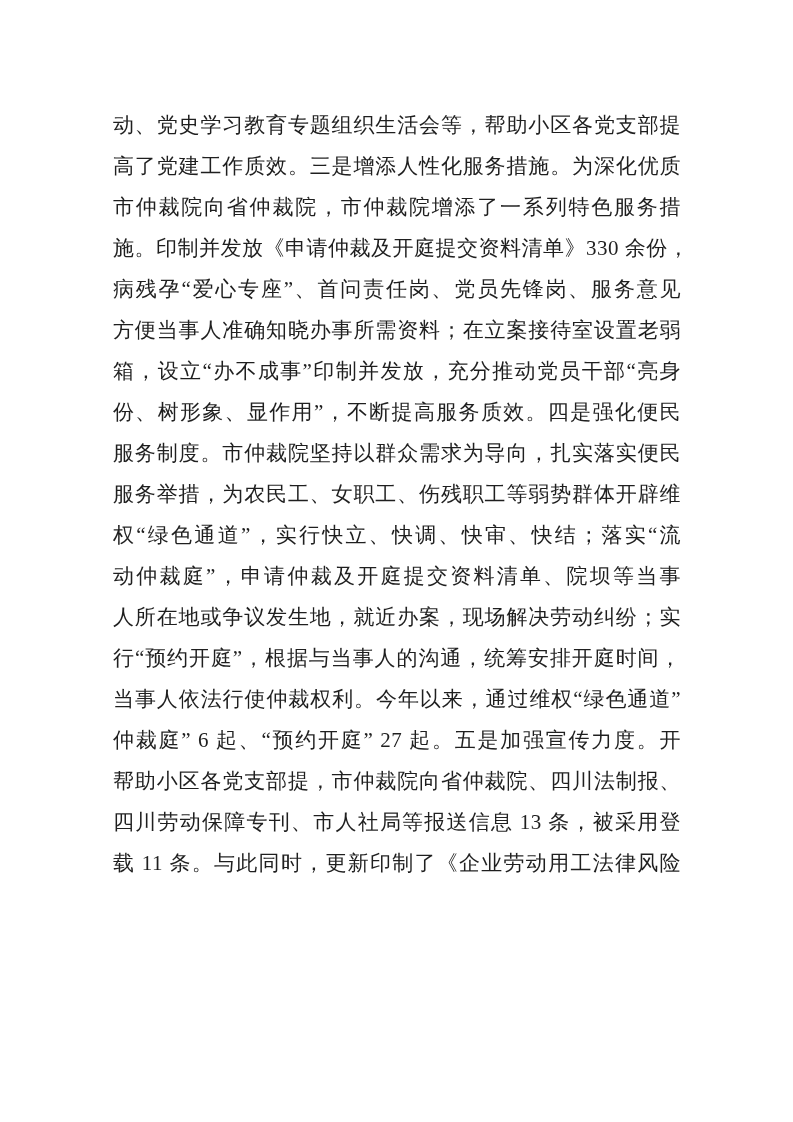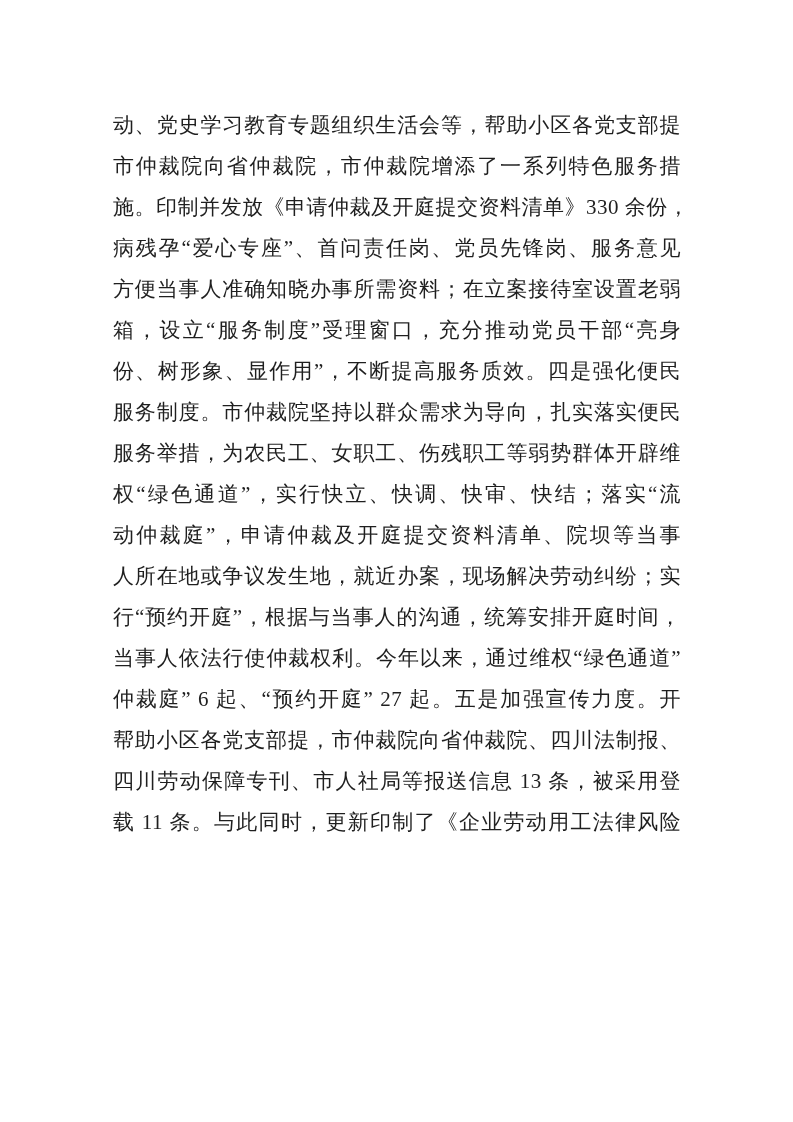--- a/index.html
+++ b/index.html
@@ -45,25 +45,26 @@
     color: #3b82f6;
     font-family: Liberation Serif, serif;
   }
 </style>
 </head>
 <body>
 
 <div class="page">
   <div class="text-block">
     <div class="line">动、党史学习教育专题组织生活会等，帮助小区各党支部提</div>
+    <div class="line">高了党建工作质效。三是增添人性化服务措施。为深化优质</div>
     <div class="line">市仲裁院向省仲裁院，市仲裁院增添了一系列特色服务措</div>
     <div class="line">施。印制并发放《申请仲裁及开庭提交资料清单》330 余份，</div>
     <div class="line">病残孕“爱心专座”、首问责任岗、党员先锋岗、服务意见</div>
     <div class="line">方便当事人准确知晓办事所需资料；在立案接待室设置老弱</div>
-    <div class="line">箱，设立“服务制度”受理窗口，充分推动党员干部“亮身</div>
+    <div class="line">箱，设立“办不成事”印制并发放，充分推动党员干部“亮身</div>
     <div class="line">份、树形象、显作用”，不断提高服务质效。四是强化便民</div>
     <div class="line">服务制度。市仲裁院坚持以群众需求为导向，扎实落实便民</div>
     <div class="line">服务举措，为农民工、女职工、伤残职工等弱势群体开辟维</div>
     <div class="line">权“绿色通道”，实行快立、快调、快审、快结；落实“流</div>
     <div class="line">动仲裁庭”，申请仲裁及开庭提交资料清单、院坝等当事</div>
     <div class="line">人所在地或争议发生地，就近办案，现场解决劳动纠纷；实</div>
     <div class="line">行“预约开庭”，根据与当事人的沟通，统筹安排开庭时间，</div>
     <div class="line">当事人依法行使仲裁权利。今年以来，通过维权“绿色通道”</div>
     <div class="line">仲裁庭” 6 起、“预约开庭” 27 起。五是加强宣传力度。开</div>
     <div class="line">帮助小区各党支部提，市仲裁院向省仲裁院、四川法制报、</div>

